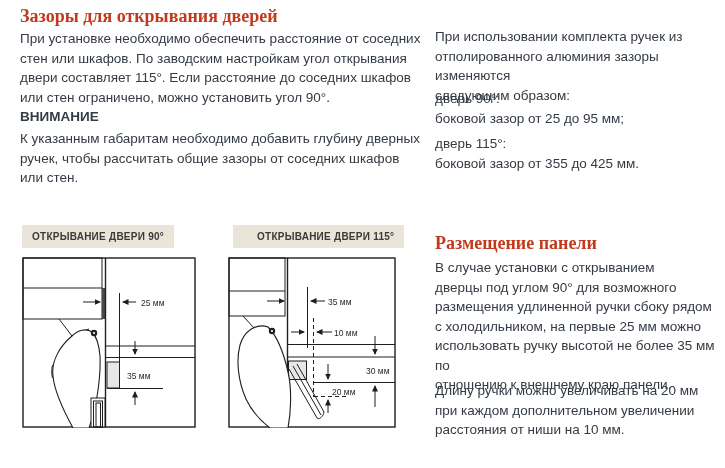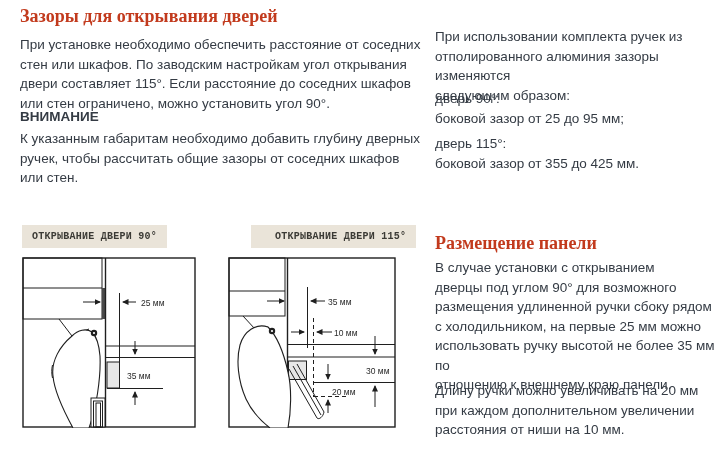--- a/index.html
+++ b/index.html
@@ -14,44 +14,44 @@
   }
   .body-text{
     font-size:13.5px;line-height:19.5px;white-space:pre-line;
   }
   .warn-title{font-size:13.5px;font-weight:bold;line-height:18px;}
   .spec-label{font-size:13.5px;line-height:19.5px;}
   .spec-value{font-size:13.5px;line-height:19.5px;}
   .badge{
     display:inline-block;background:#eae4d9;color:#3b3a35;
     font-size:10px;font-weight:bold;letter-spacing:.25px;
-    padding:6px 10px;line-height:11px;white-space:nowrap;font-family:Liberation Mono, monospace;
+    padding:6px 10px;line-height:11px;white-space:nowrap;
   }
   svg text{font-family:"Liberation Sans",sans-serif;}
 </style>
 </head>
 <body>
 
 <div class="page">
 
   <div class="abs serif-heading" style="left:20px;top:6px;">Зазоры для открывания дверей</div>
 
-  <div class="abs body-text" style="left:20px;top:35px;width:415px;">При установке необходимо обеспечить расстояние от соседних
+  <div class="abs body-text" style="left:20px;top:29px;width:415px;">При установке необходимо обеспечить расстояние от соседних
 стен или шкафов. По заводским настройкам угол открывания
 двери составляет 115°. Если расстояние до соседних шкафов
 или стен ограничено, можно установить угол 90°.</div>
 
   <div class="abs body-text" style="left:20px;top:129px;width:415px;">К указанным габаритам необходимо добавить глубину дверных
 ручек, чтобы рассчитать общие зазоры от соседних шкафов
 или стен.</div>
 
   <div class="abs warn-title" style="left:20px;top:108px;">ВНИМАНИЕ</div>
 
   <div class="abs badge" style="left:22px;top:225px;">ОТКРЫВАНИЕ ДВЕРИ 90°</div>
-  <div class="abs badge" style="left:251px;top:225px;padding-left:24px;">ОТКРЫВАНИЕ ДВЕРИ 115°</div>
+  <div class="abs badge" style="left:233px;top:225px;padding-left:24px;">ОТКРЫВАНИЕ ДВЕРИ 115°</div>
 
   <svg class="abs" style="left:22px;top:257px;" width="174" height="171" viewBox="0 0 174 171">
     <defs>
       <marker id="ar1" markerWidth="7" markerHeight="7" refX="5.5" refY="3" orient="auto">
         <path d="M0,0L6.5,3L0,6Z" fill="#1f1f1f"></path>
       </marker>
     </defs>
     <g stroke="#1f1f1f" stroke-width="1" fill="none">
       <rect x="1" y="1" width="172" height="169" stroke-width="1.4"></rect>
 

